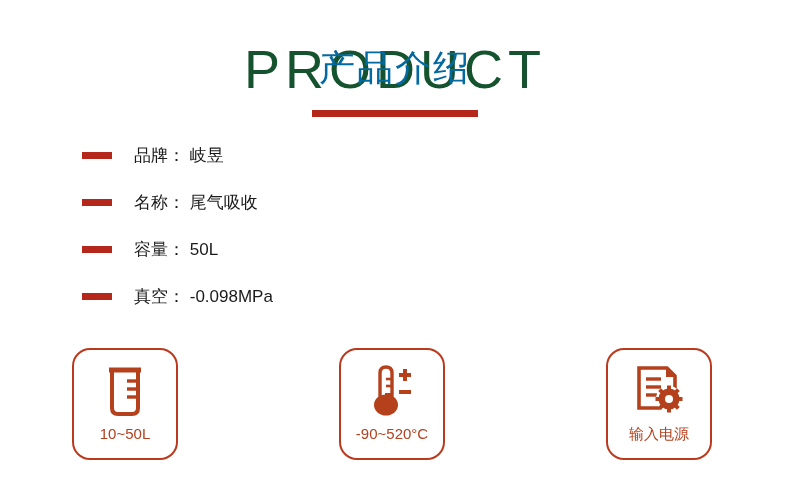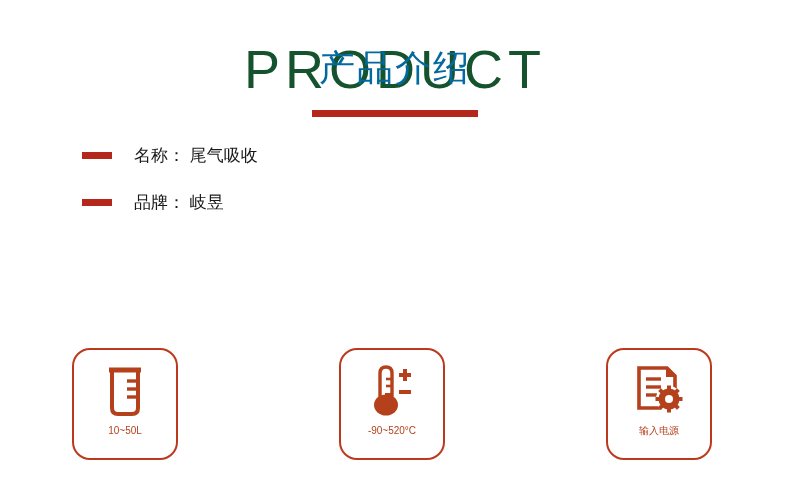--- a/index.html
+++ b/index.html
@@ -111,46 +111,54 @@
     justify-content: flex-start;
     padding-top: 12px;
   }
   .badge-icon {
     height: 58px;
     display: flex;
     align-items: center;
     justify-content: center;
   }
   .badge-label {
-    font-size: 10px;
+    font-size: 15px;
     color: #b4401c;
     line-height: 1;
     margin-top: 6px;
     white-space: nowrap;
   }
 </style>
 </head>
 <body>
 
 <div class="title-block">
   <div class="watermark">PRODUCT</div>
   <div class="title-main">产品介绍</div>
   <div class="title-rule"></div>
 </div>
 
 <div class="specs">
 
   <div class="spec-col left">
     <div class="spec-row">
       <span class="dash"></span>
+      <span class="spec-text">品牌： 岐昱</span>
+    </div>
+    <div class="spec-row">
+      <span class="dash"></span>
       <span class="spec-text">名称： 尾气吸收</span>
     </div>
     <div class="spec-row">
       <span class="dash"></span>
-      <span class="spec-text">品牌： 岐昱</span>
+      <span class="spec-text">容量： 50L</span>
+    </div>
+    <div class="spec-row">
+      <span class="dash"></span>
+      <span class="spec-text">真空： -0.098MPa</span>
     </div>
   </div>
 
 
 </div>
 
 <div class="badges">
 
   <div class="badge">
     <div class="badge-icon">

